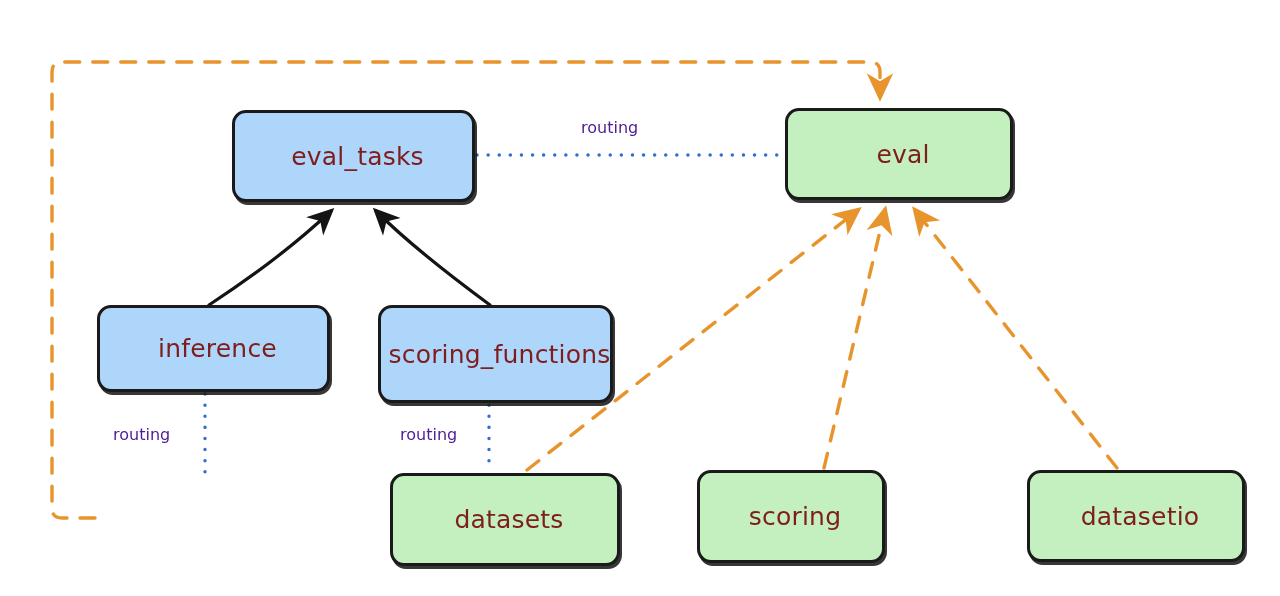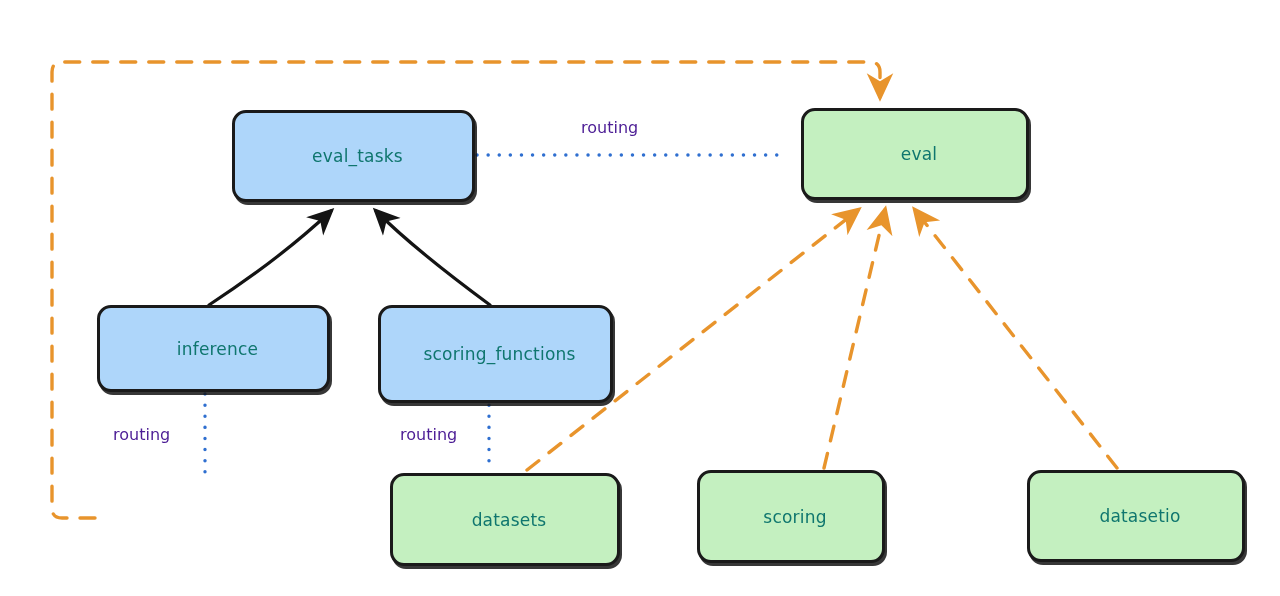--- a/index.html
+++ b/index.html
@@ -27,22 +27,22 @@
   }
   .node {
     position: absolute;
     box-sizing: border-box;
     border: 3px solid #1a1a1a;
     border-radius: 14px;
     display: flex;
     align-items: center;
     justify-content: center;
     font-family: "DejaVu Sans", sans-serif;
-    font-size: 17px;
-    color: #0f766e;
+    font-size: 25px;
+    color: #7f1d1d;
     letter-spacing: 0.2px;
     box-shadow: 2px 3px 0 rgba(20,20,20,0.85);
     padding-left: 8px;
   }
   .node.api {
     background: #aed6fa;
   }
   .node.provider {
     background: #c4f0c0;
   }
@@ -91,21 +91,21 @@
 
     <path d="M 824 468 L 885 210" fill="none" stroke="#e8942c" stroke-width="3.4" stroke-linecap="round" stroke-dasharray="15 13" marker-end="url(#arrow-orange)"></path>
 
     <path d="M 1117 468 L 915 210" fill="none" stroke="#e8942c" stroke-width="3.4" stroke-linecap="round" stroke-dasharray="15 13" marker-end="url(#arrow-orange)"></path>
   </svg>
 
   <div class="node api" style="left:232px; top:110px; width:243px; height:92px;">
     <span class="node-label">eval_tasks</span>
   </div>
 
-  <div class="node provider" style="left:785px; top:108px; width:228px; height:92px;margin-left:16px;">
+  <div class="node provider" style="left:785px; top:108px; width:228px; height:92px;">
     <span class="node-label">eval</span>
   </div>
 
   <div class="node api" style="left:97px; top:305px; width:233px; height:87px;">
     <span class="node-label">inference</span>
   </div>
 
   <div class="node api" style="left:378px; top:305px; width:235px; height:98px;">
     <span class="node-label">scoring_functions</span>
   </div>

